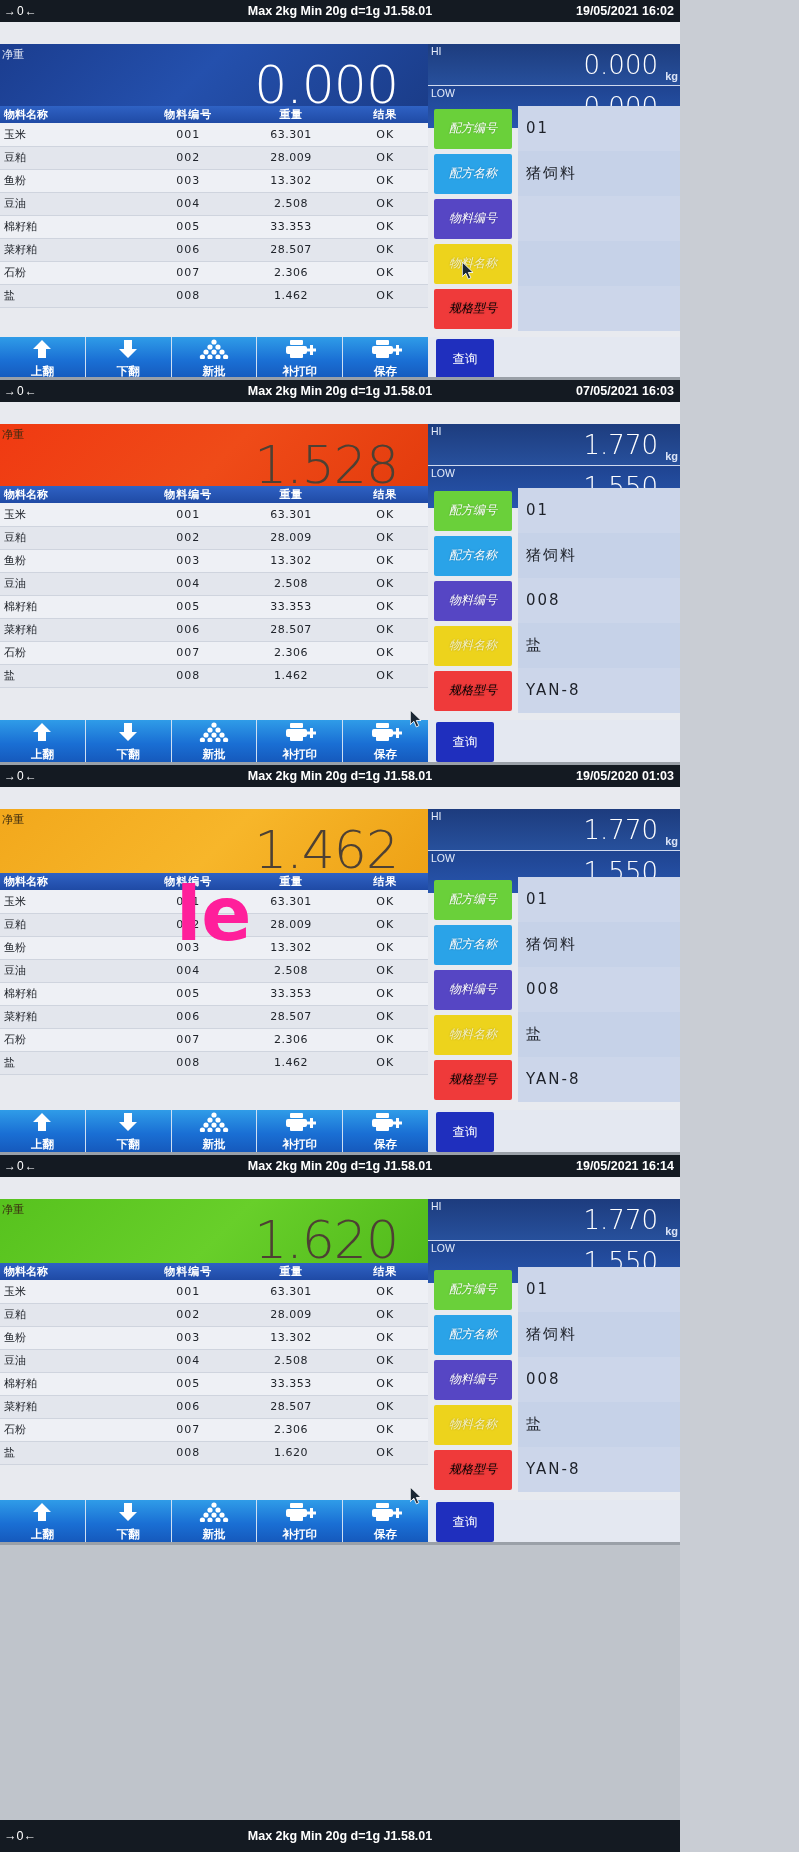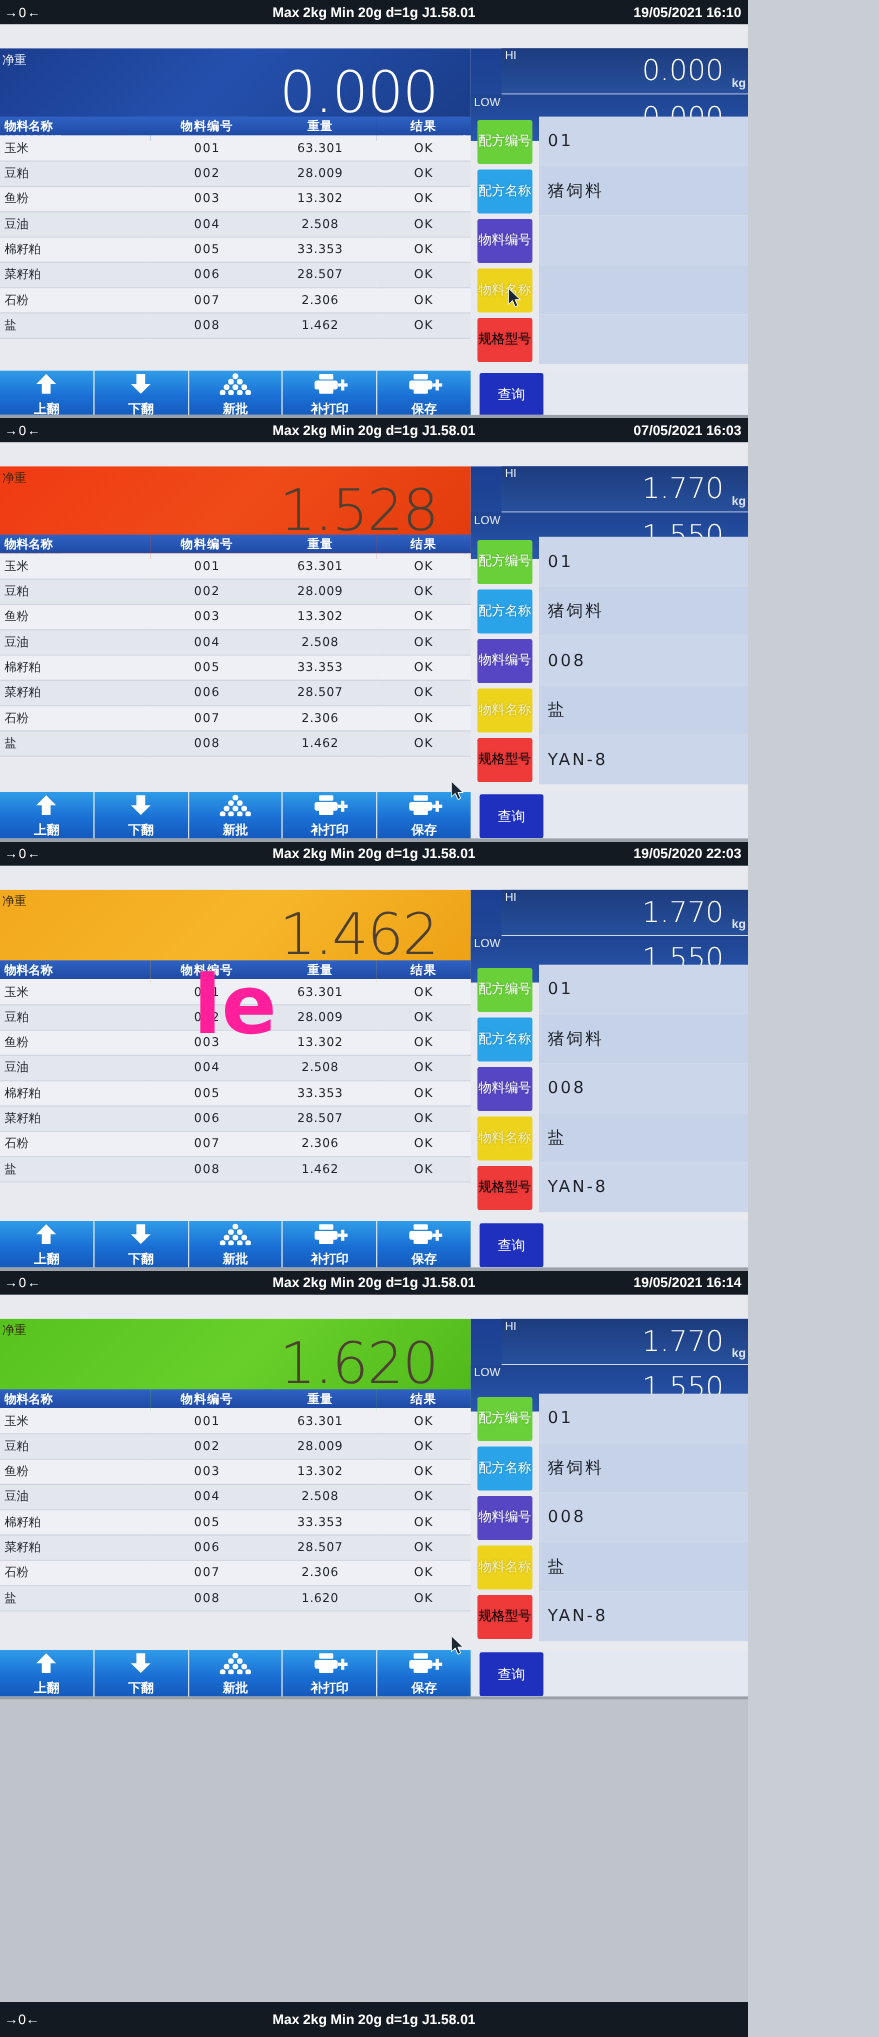--- a/index.html
+++ b/index.html
@@ -34,21 +34,21 @@
   .bigdisp.red .tare,.bigdisp.orange .tare,.bigdisp.green .tare{color:#5a3a14;}
   .bigdisp .val{ position:absolute; right:30px; top:4px; font-size:52px; line-height:74px;
      color:#fff; font-family:"DejaVu Sans",sans-serif; font-weight:300; letter-spacing:-1px;}
   .bigdisp.red .val,.bigdisp.orange .val,.bigdisp.green .val{ color:#4d4033; }
   .bigdisp .unit{ position:absolute; right:4px; bottom:2px; font-size:13px; color:#dfe7f6; font-weight:bold;}
   .bigdisp.red .unit,.bigdisp.orange .unit,.bigdisp.green .unit{ color:#5a3a14; }
 
   .hilo{ position:absolute; left:428px; top:0; right:0; height:84px;
      background:linear-gradient(180deg,#1c3f92 0%,#24509f 100%); }
   .hilo .cell{ position:relative; height:42px; }
-  .hilo .cell.hi{ background:linear-gradient(180deg,#1d3c7e 0%,#27509c 100%); border-bottom:1px solid #cfd9ee;margin-left:28px;}
+  .hilo .cell.hi{ background:linear-gradient(180deg,#1d3c7e 0%,#27509c 100%); border-bottom:1px solid #cfd9ee;}
   .hilo .cell.low{ background:linear-gradient(180deg,#1f4491 0%,#2856ae 100%); }
   .hilo .tag{ position:absolute; left:3px; top:1px; font-size:10.5px; color:#e6edfb; }
   .hilo .num{ position:absolute; right:22px; top:2px; font-size:26px; line-height:38px; color:#fff;
      font-family:"DejaVu Sans",sans-serif; font-weight:300;}
   .hilo .u{ position:absolute; right:2px; bottom:3px; font-size:11px; color:#dbe4f7; font-weight:bold;}
 
   
   .tablewrap{ position:absolute; left:0; width:428px; }
   table.mat{ width:100%; border-collapse:collapse; }
   table.mat th{ background:linear-gradient(180deg,#2f62c4 0%,#1f4aa5 100%);
@@ -58,23 +58,23 @@
   table.mat tr:nth-child(odd) td{ background:#eef0f5; }
   table.mat tr:nth-child(even) td{ background:#e3e6ed; }
   td.c1,th.c1{ width:32%; text-align:left; padding-left:4px; }
   td.c2,th.c2{ width:24%; text-align:center; letter-spacing:1px;}
   td.c3,th.c3{ width:24%; text-align:center; letter-spacing:.5px;}
   td.c4,th.c4{ width:20%; text-align:center; letter-spacing:1px;}
 
   
   .fields{ position:absolute; left:428px; right:0; }
   .frow{ display:flex; align-items:center; height:45px; }
-  .fbtn{ width:50px; height:40px; margin:0 6px 0 6px; border-radius:2px;
+  .fbtn{ width:78px; height:40px; margin:0 6px 0 6px; border-radius:2px;
      color:#fff; font-size:12px; display:flex; align-items:center; justify-content:center;
-     text-shadow:0 0 2px rgba(0,0,0,.25); flex:none;}
+     text-shadow:0 0 2px rgba(0,0,0,.25); flex:none;font-style:italic;}
   .fbtn.green{ background:#6ad03a; }
   .fbtn.blue{ background:#2aa3e8; }
   .fbtn.purple{ background:#5646c4; }
   .fbtn.yellow{ background:#edd31c; color:#f4f0c4; }
   .fbtn.red{ background:#ef3a3a; color:#000000; }
   .fval{ flex:1; height:45px; line-height:45px; font-size:15px; color:#1d2129;
      background:#ccd6ea; padding-left:8px; font-family:"DejaVu Sans",sans-serif; letter-spacing:2px;}
   .fval.alt{ background:#c6d2e8; }
 
   
@@ -107,21 +107,21 @@
 </style>
 </head>
 <body>
 
 <div id="stage">
 
   <div class="panel" style="top:0px; height:380px;">
     <div class="statusbar">
       <span class="zeroicons">→0←</span>
       <span class="specs">Max 2kg  Min 20g  d=1g    J1.58.01</span>
-      <span class="clock">19/05/2021  16:10</span>
+      <span class="clock">19/05/2021  16:02</span>
     </div>
 
     <div class="wrow" style="top:22px;">
       <div class="bigdisp">
         <span class="netlbl">净重</span>
         <span class="val">0.000</span>
         <span class="unit">kg</span>
         <span class="tare">T:0.000kg</span>
       </div>
       <div class="hilo">
@@ -477,21 +477,21 @@
     </div>
     <svg class="cursor" style="left:410px; top:330px;" viewBox="0 0 12 16">
       <path d="M0 0 L0 13 L3.2 10 L5.4 15 L7.6 14 L5.4 9.3 L9.6 9.3 Z" fill="#1b2733" stroke="#fff" stroke-width=".8"></path>
     </svg>
   </div>
 
   <div class="panel" style="top:765px; height:390px;">
     <div class="statusbar">
       <span class="zeroicons">→0←</span>
       <span class="specs">Max 2kg  Min 20g  d=1g    J1.58.01</span>
-      <span class="clock">19/05/2020  22:03</span>
+      <span class="clock">19/05/2020  01:03</span>
     </div>
     <div class="wrow" style="top:22px;">
       <div class="bigdisp orange">
         <span class="netlbl">净重</span>
         <span class="val">1.462</span>
         <span class="unit">kg</span>
         <span class="tare">T:0.000kg</span>
       </div>
       <div class="hilo">
         <div class="cell hi">

